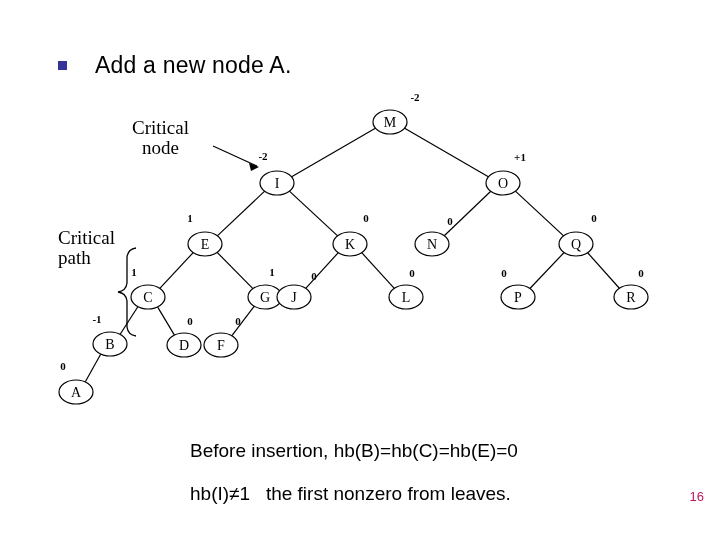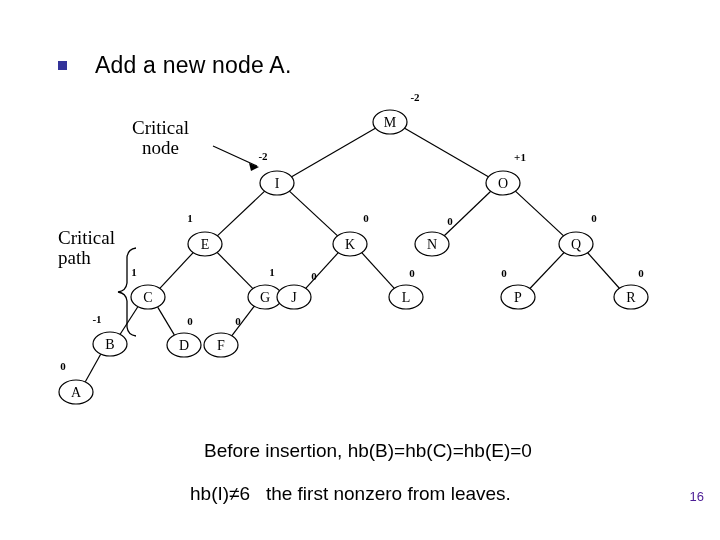--- a/index.html
+++ b/index.html
@@ -67,31 +67,31 @@
   #critical-path-label { left: 58px; top: 228px; text-align: left; }
 
   
   .caption {
     position: absolute;
     font-family: "Liberation Sans", sans-serif;
     font-size: 19px;
     color: #000000;
     white-space: pre;
   }
-  #caption-line-1 { left: 204px; top: 440px; }
+  #caption-line-1 { left: 190px; top: 440px; }
   #caption-line-2 { left: 190px; top: 483px; }
 
   
   #page-number {
     position: absolute;
     right: 16px;
     bottom: 8px;
     font-family: "Liberation Sans", sans-serif;
     font-size: 13px;
-    color: #4c1d95;
+    color: #be185d;
     text-align: center;
   }
 </style>
 </head>
 <body>
 
 <div id="slide">
 
   <div class="bullet-row">
     <span class="bullet-marker"></span>
@@ -218,17 +218,17 @@
       </g>
     </svg>
 
     <div class="annot" id="critical-node-label">Critical
 node</div>
     <div class="annot" id="critical-path-label">Critical
 path</div>
   </div>
 
   <div class="caption" id="caption-line-1">Before insertion, hb(B)=hb(C)=hb(E)=0</div>
-  <div class="caption" id="caption-line-2">hb(I)≠6   the first nonzero from leaves.</div>
+  <div class="caption" id="caption-line-2">hb(I)≠1   the first nonzero from leaves.</div>
 
   <div id="page-number">16</div>
 
 </div>
 
 </body></html>

